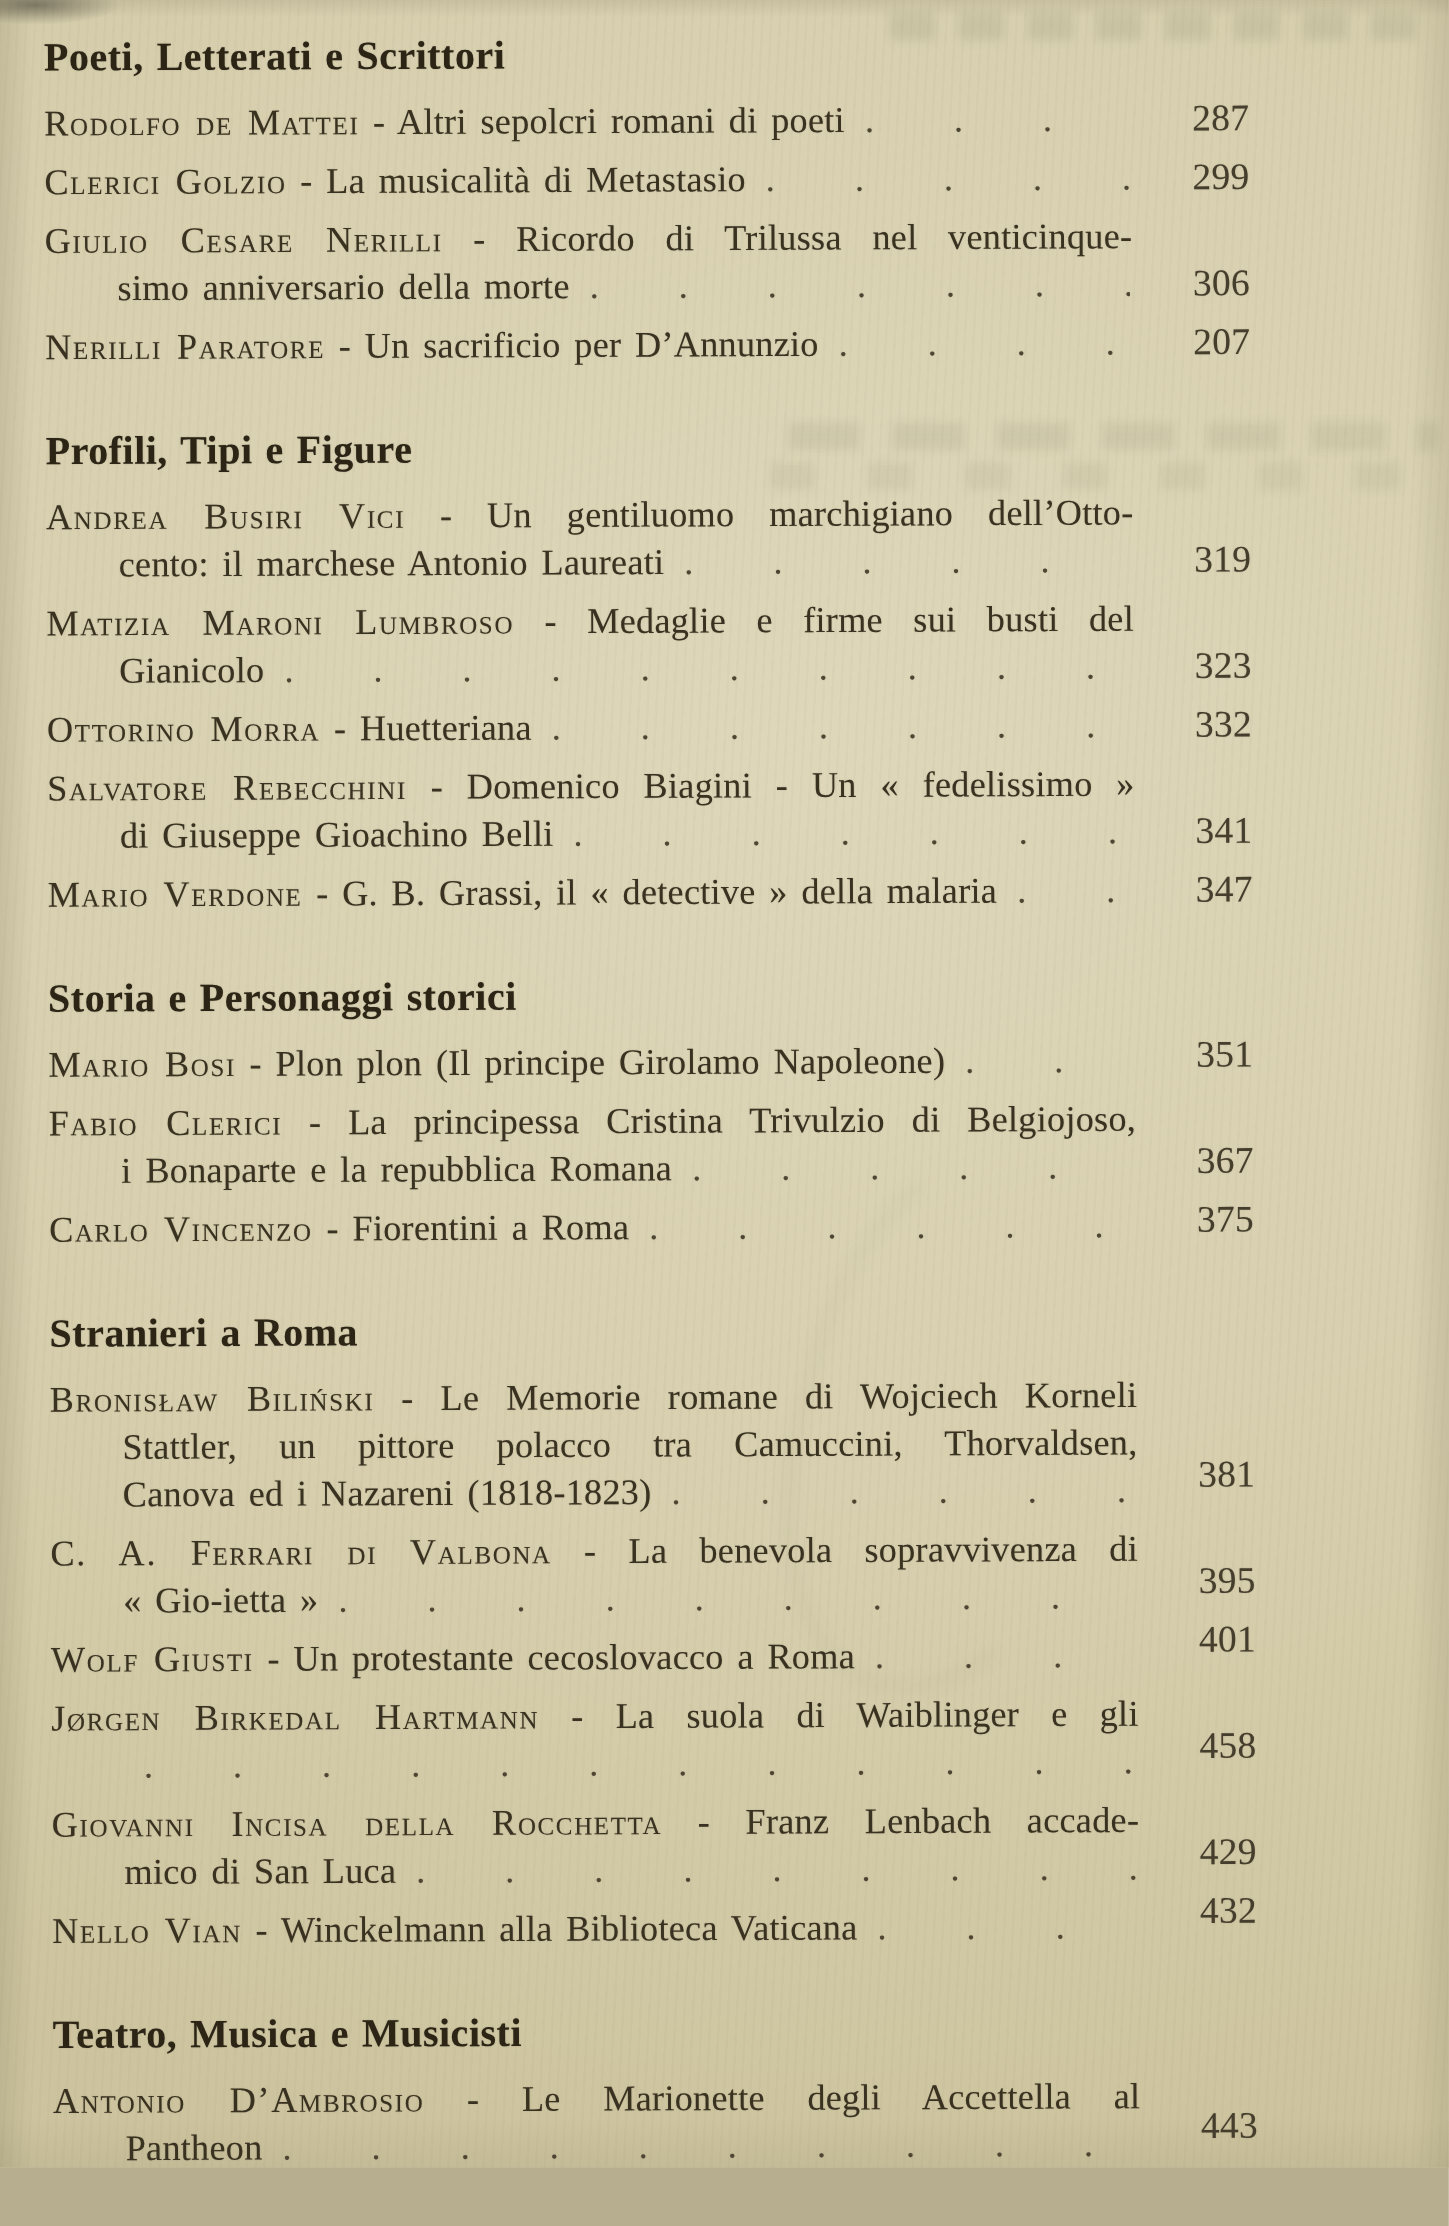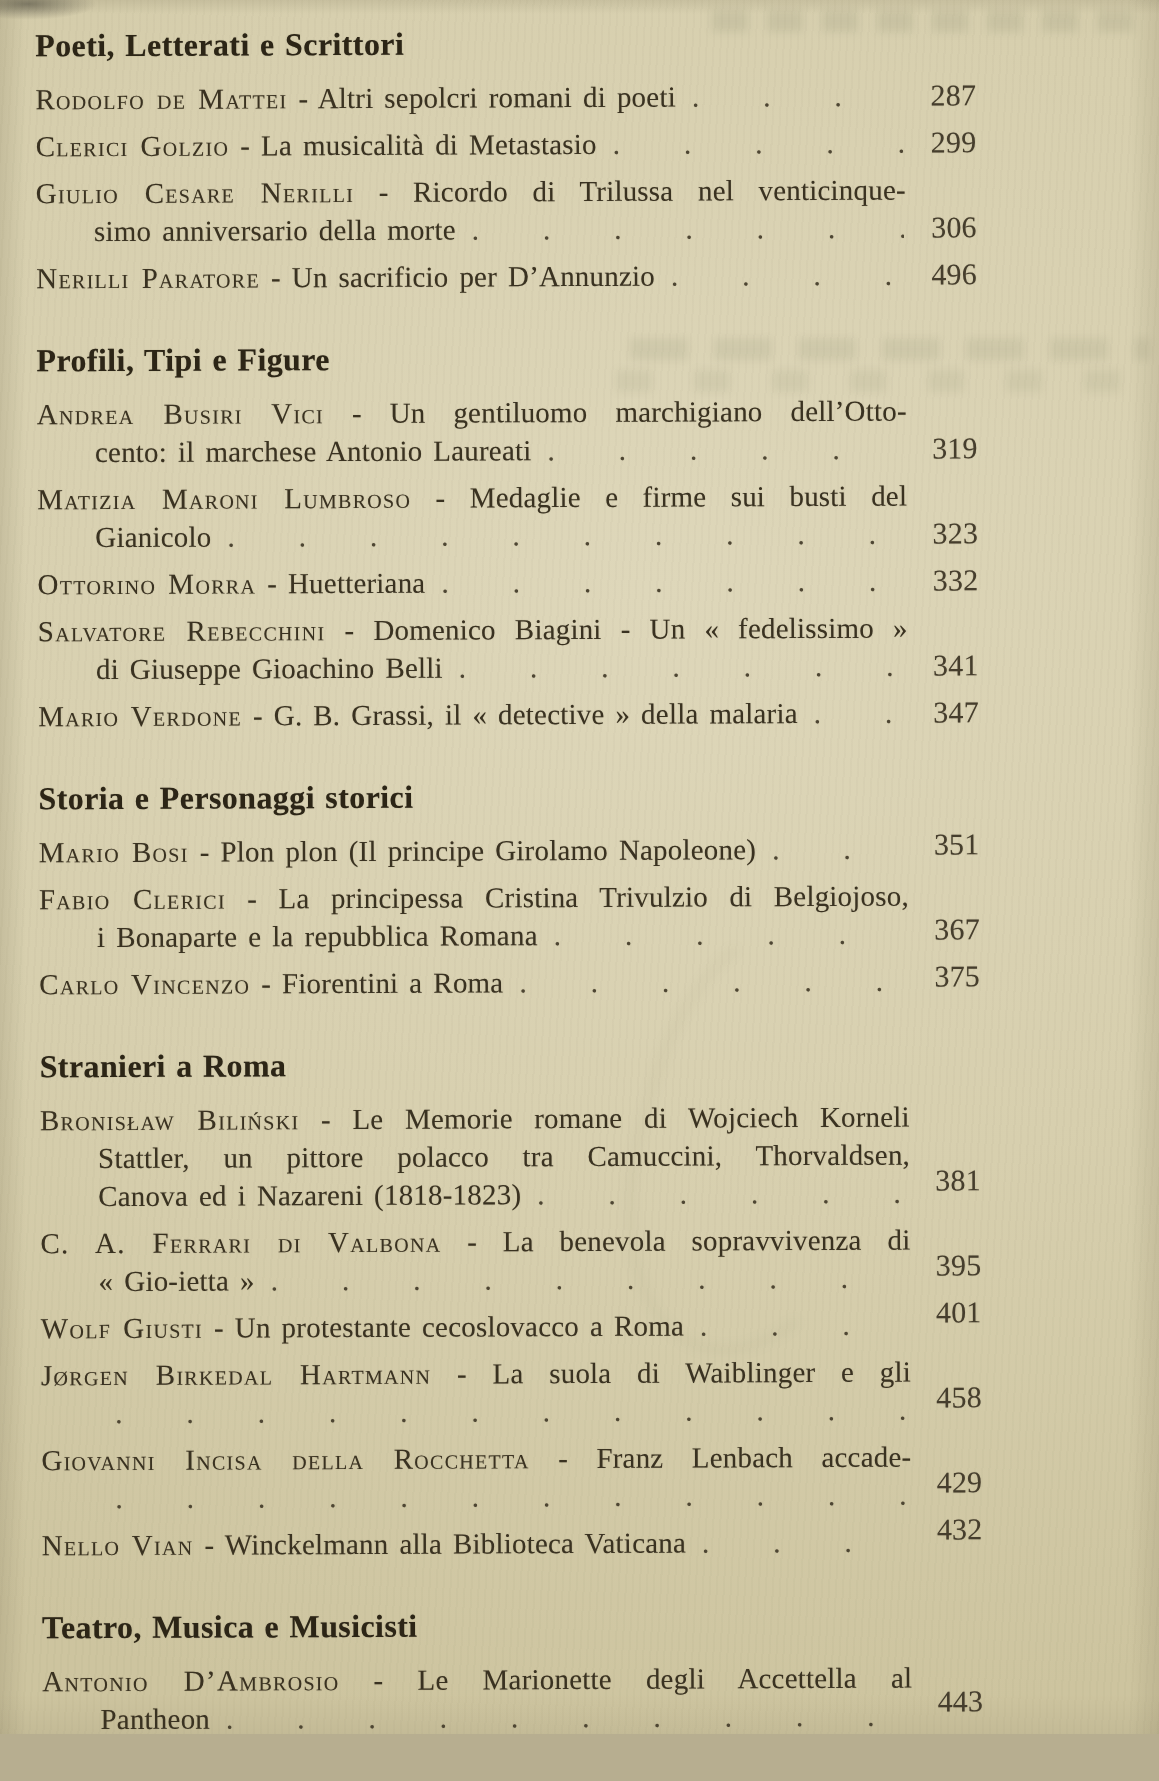--- a/index.html
+++ b/index.html
@@ -54,21 +54,21 @@
   }
   .full{text-align:justify;text-align-last:justify;margin-right:94px;}
   .cont{padding-left:58px;}
   .last{display:flex;align-items:baseline;}
   .line-text{flex:0 0 auto;white-space:nowrap;}
   .leader{
     flex:1 1 auto;min-width:10px;overflow:hidden;white-space:nowrap;
     margin:0 4px 0 16px;color:#4e4633;
   }
   .leader::before{content:"......................";letter-spacing:64px;}
-  .page-num{flex:0 0 92px;text-align:center;font-size:30px;color:#463e2d;}
+  .page-num{flex:0 0 92px;text-align:right;font-size:30px;color:#463e2d;}
   
   .section:nth-child(3) .page-num{transform:translateY(-4px);}
   .section:nth-child(4) .page-num{transform:translateY(-12px);}
   .section:nth-child(5) .page-num{transform:translateY(-14px);}
 
   .seg{}
   .sc{font-variant-caps:small-caps;letter-spacing:1.3px;}
   .em{}
 </style>
 </head>
@@ -101,21 +101,21 @@
           <div class="line last cont">
     <span class="line-text"><span class="seg">simo anniversario della morte</span></span>
     <span class="leader"></span>
     <span class="page-num">306</span>
   </div>
         </div>
         <div class="entry">
           <div class="line last">
     <span class="line-text"><span class="seg sc">Nerilli Paratore</span><span class="seg"> - Un sacrificio per D’Annunzio</span></span>
     <span class="leader"></span>
-    <span class="page-num">496</span>
+    <span class="page-num">207</span>
   </div>
         </div>
       </section>
       <section class="section">
     <h2 class="heading">Profili, Tipi e Figure</h2>
   <div class="entry">
           <div class="line full"><span class="seg sc">Andrea Busiri Vici</span><span class="seg"> - Un gentiluomo marchigiano dell’Otto-</span></div>
           <div class="line last cont">
     <span class="line-text"><span class="seg">cento: il marchese Antonio Laureati</span></span>
     <span class="leader"></span>
@@ -207,20 +207,21 @@
         <div class="entry">
           <div class="line full"><span class="seg sc">Jørgen Birkedal Hartmann</span><span class="seg"> - La suola di Waiblinger e gli</span></div>
           <div class="line last cont">
     <span class="leader"></span>
     <span class="page-num">458</span>
   </div>
         </div>
         <div class="entry">
           <div class="line full"><span class="seg sc">Giovanni Incisa della Rocchetta</span><span class="seg"> - Franz Lenbach accade-</span></div>
           <div class="line last cont">
+    <span class="line-text"><span class="seg">mico di San Luca</span></span>
     <span class="leader"></span>
     <span class="page-num">429</span>
   </div>
         </div>
         <div class="entry">
           <div class="line last">
     <span class="line-text"><span class="seg sc">Nello Vian</span><span class="seg"> - Winckelmann alla Biblioteca Vaticana</span></span>
     <span class="leader"></span>
     <span class="page-num">432</span>
   </div>

